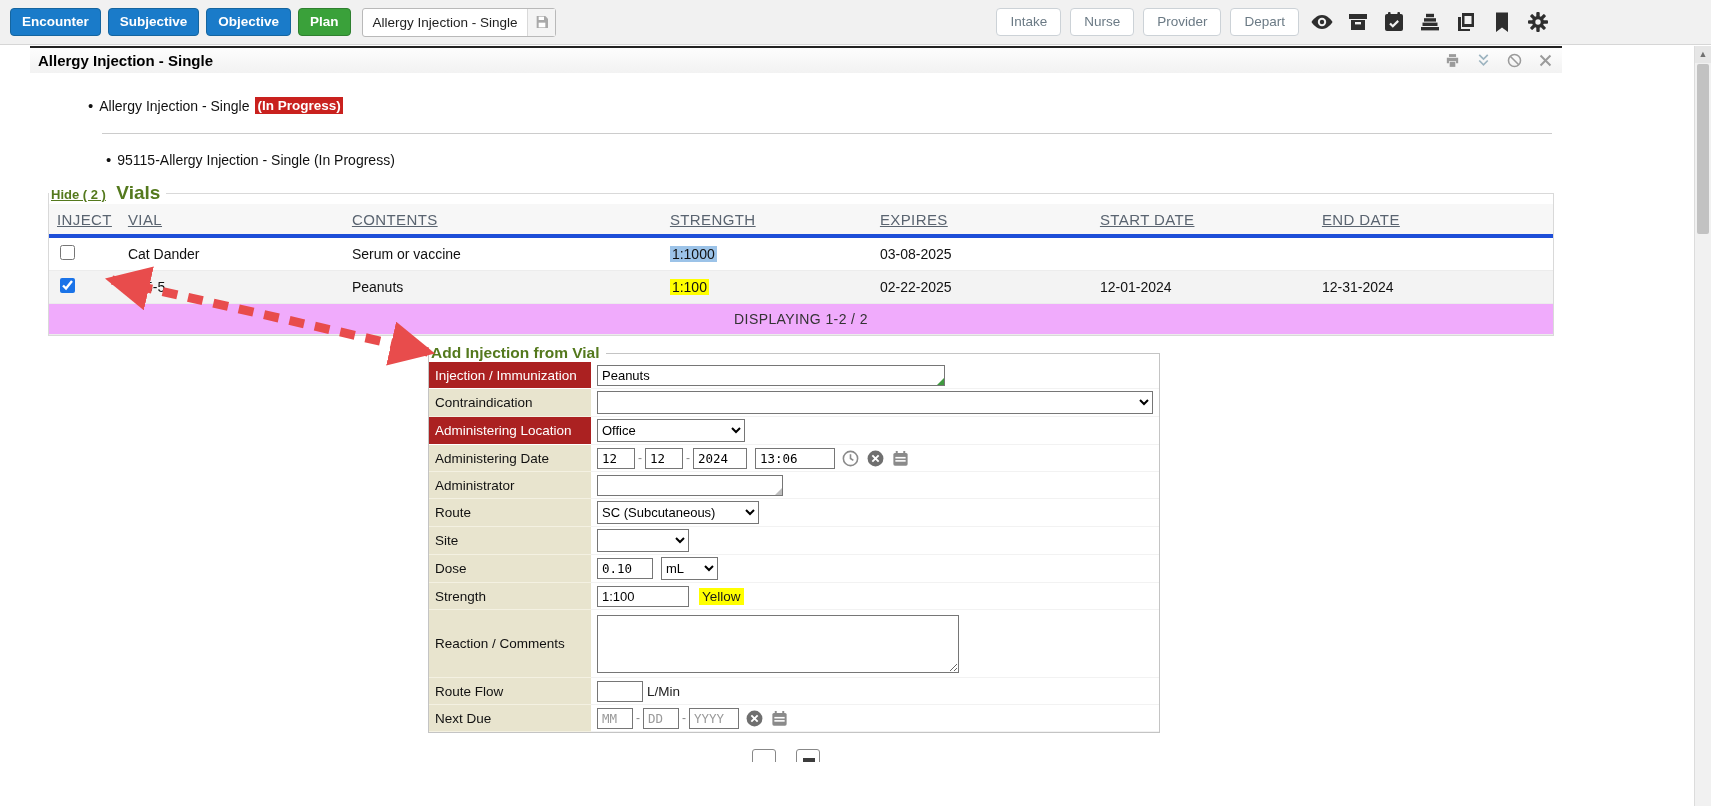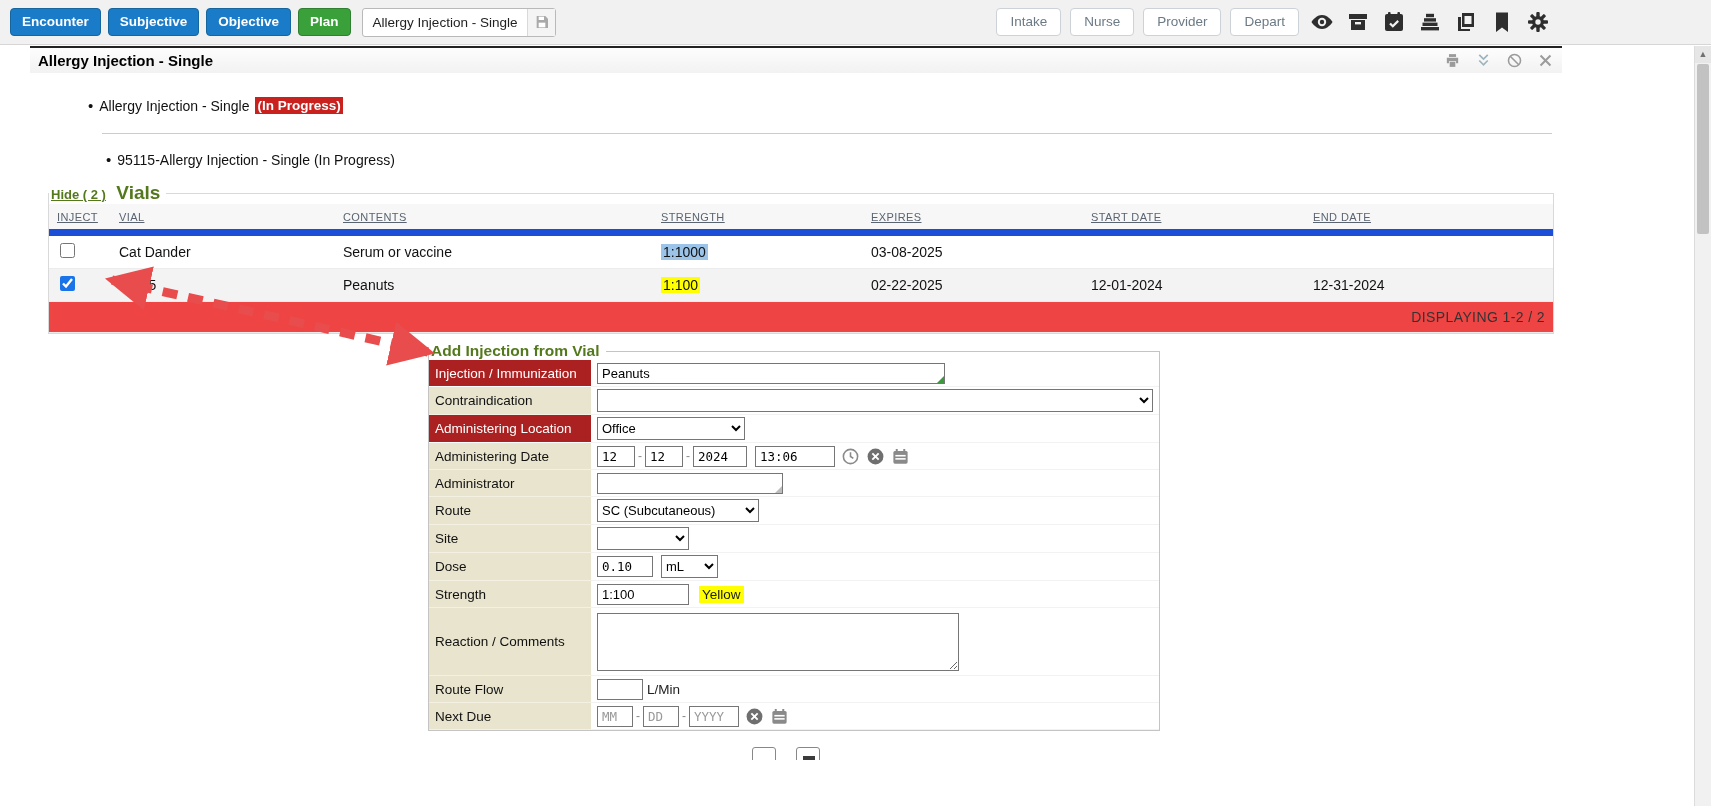--- a/index.html
+++ b/index.html
@@ -71,29 +71,29 @@
   .note-line.sub { margin-left:76px; }
 
   
   fieldset { border:1px solid #d9d9d9; margin:0; padding:0; }
   legend { padding:0 6px 0 2px; }
   .vials-fs { margin:14px 8px 0 18px; }
   .hide-link { color:#54791d; font-weight:bold; font-size:13px; text-decoration:underline; cursor:pointer; }
   .vials-title { color:#54791d; font-weight:bold; font-size:19px; margin-left:6px; }
   table.vials { width:100%; border-collapse:collapse; }
   table.vials th {
-    font-size:11px; font-weight:normal; color:#5a6470; text-align:left;
+    font-size:15px; font-weight:normal; color:#5a6470; text-align:left;
     text-decoration:underline; letter-spacing:.4px;
-    padding:7px 8px 6px 8px; background:#f7f7f7; border-bottom:7px solid #1d4ed8;
+    padding:7px 8px 6px 8px; background:#f7f7f7; border-bottom:4px solid #1d4ed8;
   }
   table.vials td { font-size:14px; padding:7px 8px; border-bottom:1px solid #ececec; }
   tr.vrow-alt td { background:#f3f3f3; }
   .hl-blue  { background:#9cc3e8; padding:0 2px; }
   .hl-yellow{ background:#ffff00; padding:0 2px; }
-  td.tfoot { text-align:right; font-size:11px; color:#333; letter-spacing:.4px; background:#ef4444; padding:6px; }
+  td.tfoot { text-align:center; font-size:11px; color:#333; letter-spacing:.4px; background:#f0abfc; padding:6px; }
   input[type="checkbox"] { width:15px; height:15px; accent-color:#1a73e8; margin:0 0 0 3px; cursor:pointer; }
 
   
   .arrow-svg { position:absolute; left:40px; top:212px; width:410px; height:118px; pointer-events:none; z-index:6; }
 
   
   .inj-fs { margin:8px 0 0 398px; width:722px; border:1px solid #c4c4c4; background:#fff; }
   .inj-legend { color:#54791d; font-weight:bold; font-size:15.5px; }
   .frow { display:grid; grid-template-columns:162px 1fr; align-items:stretch; min-height:27px; }
   .flabel {

